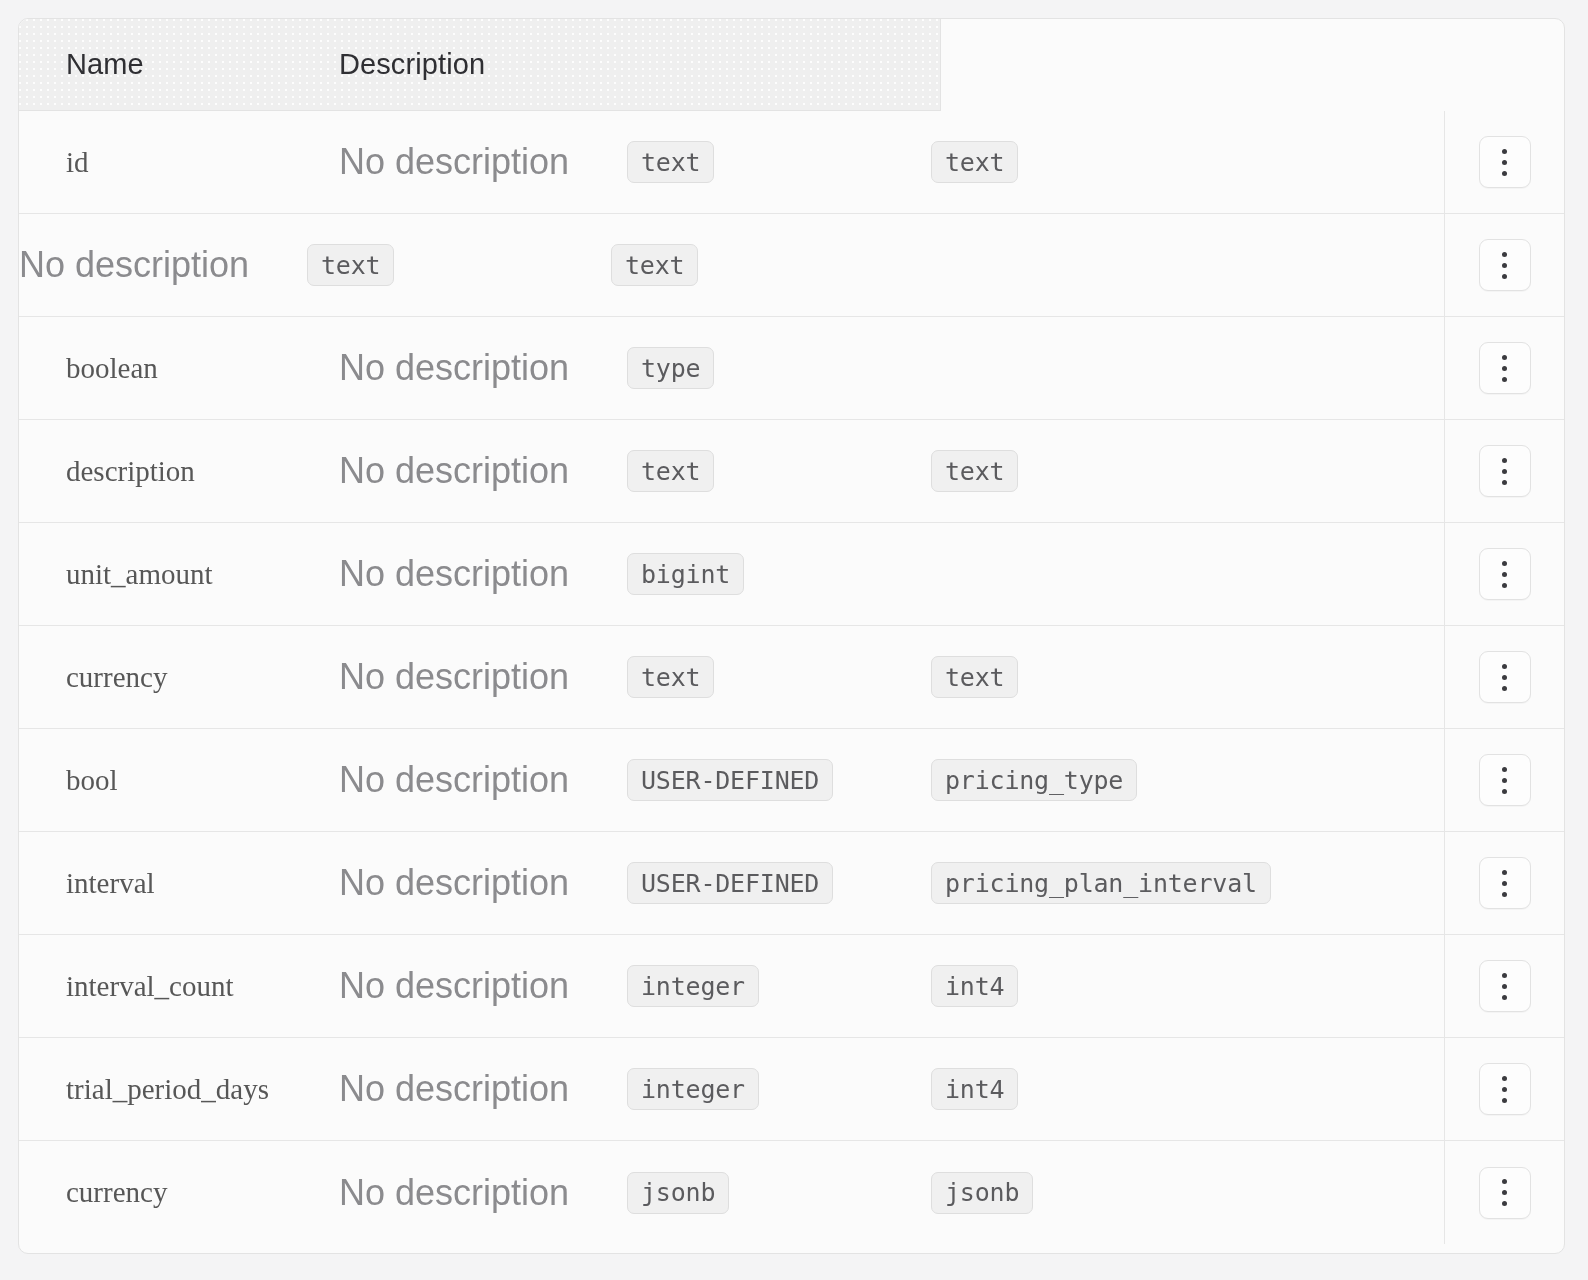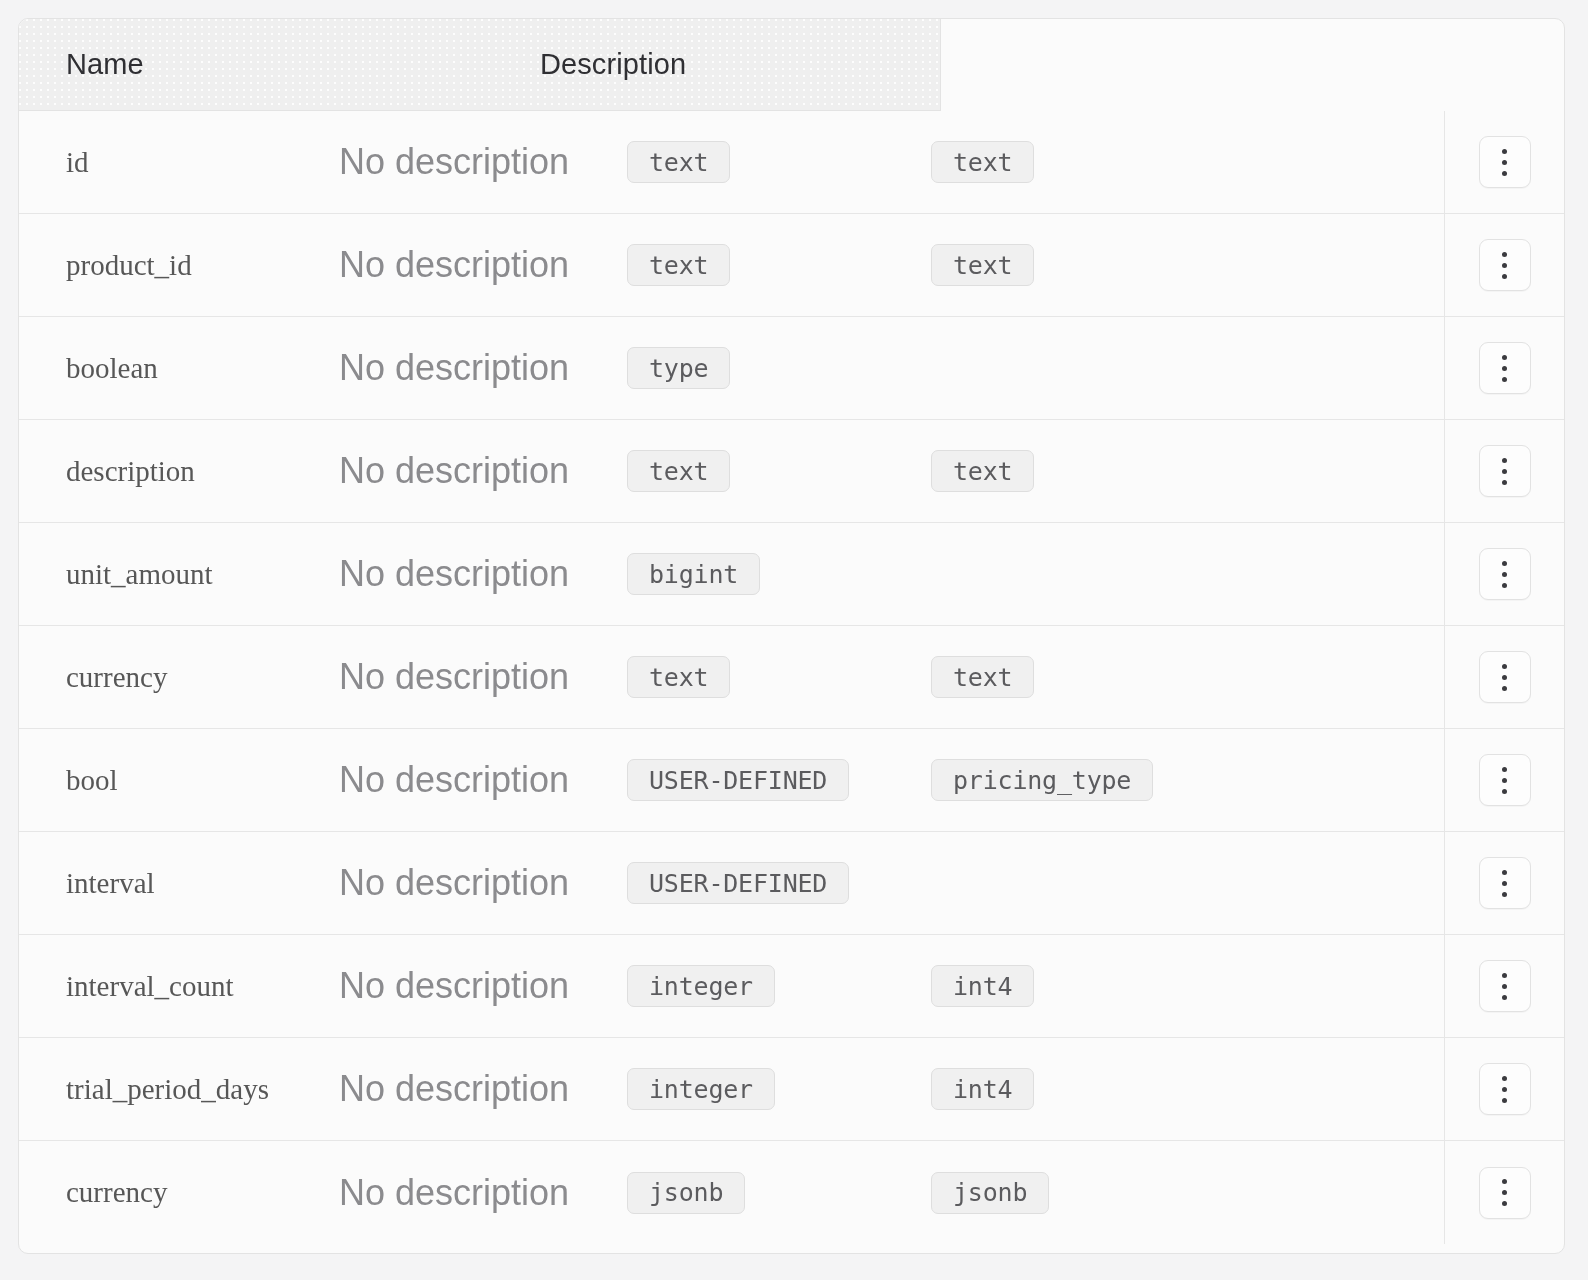--- a/index.html
+++ b/index.html
@@ -39,21 +39,20 @@
     align-items: center;
     height: 92px;
     width: 922px;
     background: #efefef;
     background-image:
       radial-gradient(circle at 1px 1px, rgba(255,255,255,0.85) 1px, transparent 1px);
     background-size: 7px 7px;
     border-bottom: 1px solid #e3e3e3;
     border-right: 1px solid #e3e3e3;
     border-top-left-radius: 9px;
-    justify-content: space-between;
   }
 
   .th {
     font-size: 29px;
     color: #2f2f33;
     font-weight: 400;
     letter-spacing: 0.1px;
     white-space: nowrap;
   }
   .th-name { padding-left: 47px; width: 320px; }
@@ -95,21 +94,21 @@
     flex: 1;
     display: flex;
     align-items: center;
   }
 
   .badge {
     display: inline-flex;
     align-items: center;
     justify-content: center;
     height: 42px;
-    padding: 0 21px;
+    padding: 0 13px;
     background: #f0f0f0;
     border: 1px solid #dedede;
     border-radius: 7px;
     font-family: "DejaVu Sans Mono", monospace;
     font-size: 25px;
     color: #5b5b5e;
     line-height: 1;
     white-space: nowrap;
     letter-spacing: -0.2px;
   }
@@ -172,21 +171,20 @@
             <div class="kebab-btn">
               <span style="display: flex; flex-direction: column; align-items: center; gap: 6px;">
                 <span class="dot"></span>
                 <span class="dot"></span>
                 <span class="dot"></span>
               </span>
             </div>
           </div>
         </div>
         <div class="row">
-          <div class="cell-name">product_id</div>
           <div class="cell-desc">No description</div>
           <div class="cell-format">
             <span class="badge">text</span>
           </div>
           <div class="cell-type">
             <span class="badge">text</span>
           </div>
           <div class="cell-actions">
             <div class="kebab-btn">
               <span style="display: flex; flex-direction: column; align-items: center; gap: 6px;">
@@ -285,20 +283,23 @@
               </span>
             </div>
           </div>
         </div>
         <div class="row">
           <div class="cell-name">interval</div>
           <div class="cell-desc">No description</div>
           <div class="cell-format">
             <span class="badge">USER-DEFINED</span>
           </div>
+          <div class="cell-type">
+            <span class="badge">pricing_plan_interval</span>
+          </div>
           <div class="cell-actions">
             <div class="kebab-btn">
               <span style="display: flex; flex-direction: column; align-items: center; gap: 6px;">
                 <span class="dot"></span>
                 <span class="dot"></span>
                 <span class="dot"></span>
               </span>
             </div>
           </div>
         </div>

